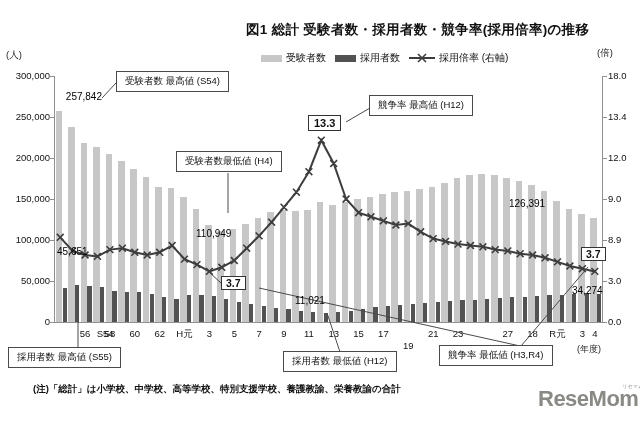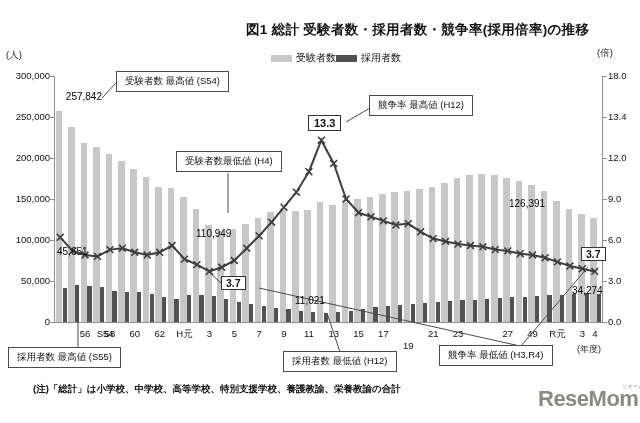--- a/index.html
+++ b/index.html
@@ -4,21 +4,21 @@
 <style>
   html,body{margin:0;padding:0;background:#fff;}
   .fig{position:relative;width:640px;height:423px;background:#fff;overflow:hidden;
        font-family:"Liberation Sans","DejaVu Sans",sans-serif;color:#111;}
   .abs{position:absolute;}
   .title{left:246px;top:21px;font-size:13.5px;font-weight:700;letter-spacing:.3px;white-space:nowrap;}
   .unit{font-size:9.5px;color:#222;}
   .unit-left{left:6px;top:49px;}
   .unit-right{left:597px;top:47px;}
   .unit-year{left:577px;top:343px;font-size:9px;}
-  .legend{left:271px;top:51px;display:flex;align-items:center;font-size:10px;justify-content:flex-end;}
+  .legend{left:261px;top:51px;display:flex;align-items:center;gap:9px;font-size:10px;justify-content:flex-end;}
   .legend .item{display:flex;align-items:center;gap:4px;white-space:nowrap;}
   .swatch{width:21px;height:7px;display:inline-block;}
   .plot{left:54px;top:76px;width:547px;height:246px;
         border-left:1px solid #8f8f8f;border-right:1px solid #8f8f8f;border-bottom:1px solid #8f8f8f;}
   .bar{position:absolute;bottom:0;}
   .ytick{position:absolute;font-size:9.5px;color:#111;white-space:nowrap;}
   .ytick.l{width:42px;text-align:right;}
   .tickdash{position:absolute;height:1px;width:5px;background:#8f8f8f;}
   .xtick{position:absolute;font-size:9.5px;transform:translateX(-50%);white-space:nowrap;}
   .callout{border:1px solid #4a4a4a;background:#fff;font-size:9.5px;padding:3px 8px;
@@ -46,20 +46,27 @@
   <div class="abs unit unit-year">(年度)</div>
 
   <div class="abs legend">
     <span class="item">
       <span class="swatch" id="sw0" style="background: rgb(199, 199, 199);"></span>
       <span>受験者数</span>
     </span>
     <span class="item">
       <span class="swatch" id="sw1" style="background: rgb(82, 82, 82);"></span>
       <span>採用者数</span>
+    </span>
+    <span class="item">
+      <svg width="26" height="10">
+        <line x1="0" y1="5" x2="26" y2="5" stroke="#3d3d3d" stroke-width="2"></line>
+        <path d="M9,1 L17,9 M17,1 L9,9" stroke="#3d3d3d" stroke-width="1.6" fill="none"></path>
+      </svg>
+      <span>採用倍率 (右軸)</span>
     </span>
   </div>
 
   <div class="abs plot" id="plot">
       <div class="bar" style="left: 0.8px; width: 6.6px; height: 211.4px; background: rgb(199, 199, 199);"></div>
       <div class="bar" style="left: 7.6px; width: 4.2px; height: 34px; background: rgb(82, 82, 82);"></div>
       <div class="bar" style="left: 13.23px; width: 6.6px; height: 195.2px; background: rgb(199, 199, 199);"></div>
       <div class="bar" style="left: 20.03px; width: 4.2px; height: 37.4px; background: rgb(82, 82, 82);"></div>
       <div class="bar" style="left: 25.66px; width: 6.6px; height: 178.8px; background: rgb(199, 199, 199);"></div>
       <div class="bar" style="left: 32.46px; width: 4.2px; height: 36.1px; background: rgb(82, 82, 82);"></div>
@@ -162,21 +169,21 @@
       <div class="abs ytick l" style="left: 8px; top: 316px;">0</div>
       <div class="tickdash" style="left: 49px; top: 322px;"></div>
       <div class="abs ytick" style="left: 608px; top: 70px;">18.0</div>
       <div class="tickdash" style="left: 602px; top: 76px;"></div>
       <div class="abs ytick" style="left: 608px; top: 111px;">13.4</div>
       <div class="tickdash" style="left: 602px; top: 117px;"></div>
       <div class="abs ytick" style="left: 608px; top: 152px;">12.0</div>
       <div class="tickdash" style="left: 602px; top: 158px;"></div>
       <div class="abs ytick" style="left: 608px; top: 193px;">9.0</div>
       <div class="tickdash" style="left: 602px; top: 199px;"></div>
-      <div class="abs ytick" style="left: 608px; top: 234px;">6.0</div>
+      <div class="abs ytick" style="left: 608px; top: 234px;">8.9</div>
       <div class="tickdash" style="left: 602px; top: 240px;"></div>
       <div class="abs ytick" style="left: 608px; top: 275px;">3.0</div>
       <div class="tickdash" style="left: 602px; top: 281px;"></div>
       <div class="abs ytick" style="left: 608px; top: 316px;">0.0</div>
       <div class="tickdash" style="left: 602px; top: 322px;"></div>
     </div>
   <div id="xticks">
       <div class="abs xtick" style="left: 60.2px; top: 328px; margin-left: 45px;">S54</div>
       <div class="abs xtick" style="left: 85.1px; top: 328px;">56</div>
       <div class="abs xtick" style="left: 109.9px; top: 328px;">58</div>
@@ -189,21 +196,21 @@
       <div class="abs xtick" style="left: 284px; top: 328px;">9</div>
       <div class="abs xtick" style="left: 308.9px; top: 328px;">11</div>
       <div class="abs xtick" style="left: 333.7px; top: 328px;">13</div>
       <div class="abs xtick" style="left: 358.6px; top: 328px;">15</div>
       <div class="abs xtick" style="left: 383.4px; top: 328px;">17</div>
       <div class="abs xtick" style="left: 408.3px; top: 328px; margin-top: 12px;">19</div>
       <div class="abs xtick" style="left: 433.2px; top: 328px;">21</div>
       <div class="abs xtick" style="left: 458px; top: 328px;">23</div>
       <div class="abs xtick" style="left: 482.9px; top: 328px; margin-top: 29px;">25</div>
       <div class="abs xtick" style="left: 507.8px; top: 328px;">27</div>
-      <div class="abs xtick" style="left: 532.6px; top: 328px;">49</div>
+      <div class="abs xtick" style="left: 532.6px; top: 328px;">18</div>
       <div class="abs xtick" style="left: 557.5px; top: 328px;">R元</div>
       <div class="abs xtick" style="left: 582.4px; top: 328px;">3</div>
       <div class="abs xtick" style="left: 594.8px; top: 328px;">4</div>
     </div>
 
   <svg class="abs overlay" width="640" height="423">
     <g stroke="#4a4a4a" stroke-width="1" fill="none">
       <line x1="116" y1="83" x2="102" y2="98"></line>
       <line x1="346" y1="122" x2="370" y2="108"></line>
       <line x1="228" y1="173" x2="228" y2="213"></line>

